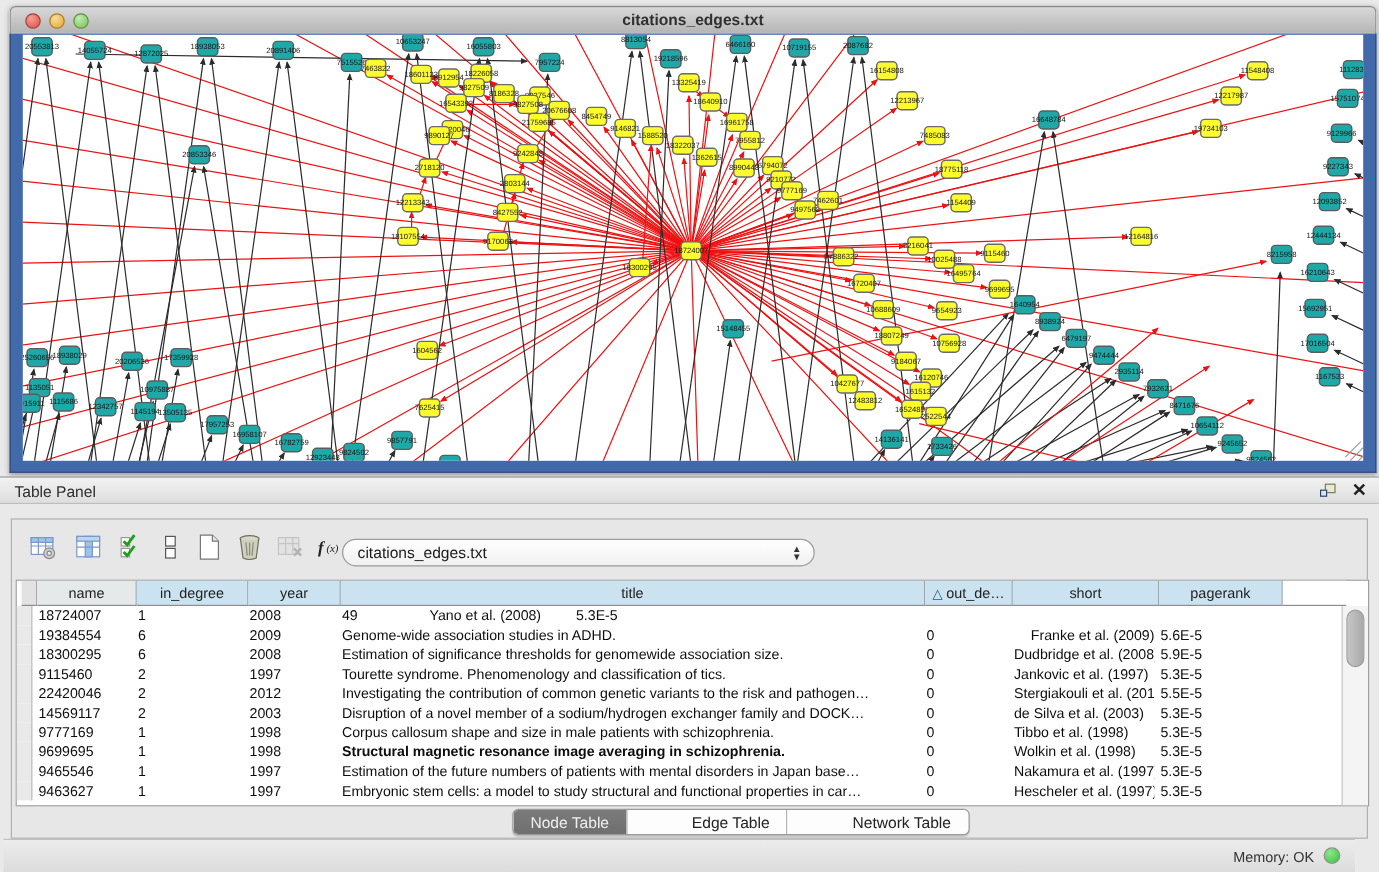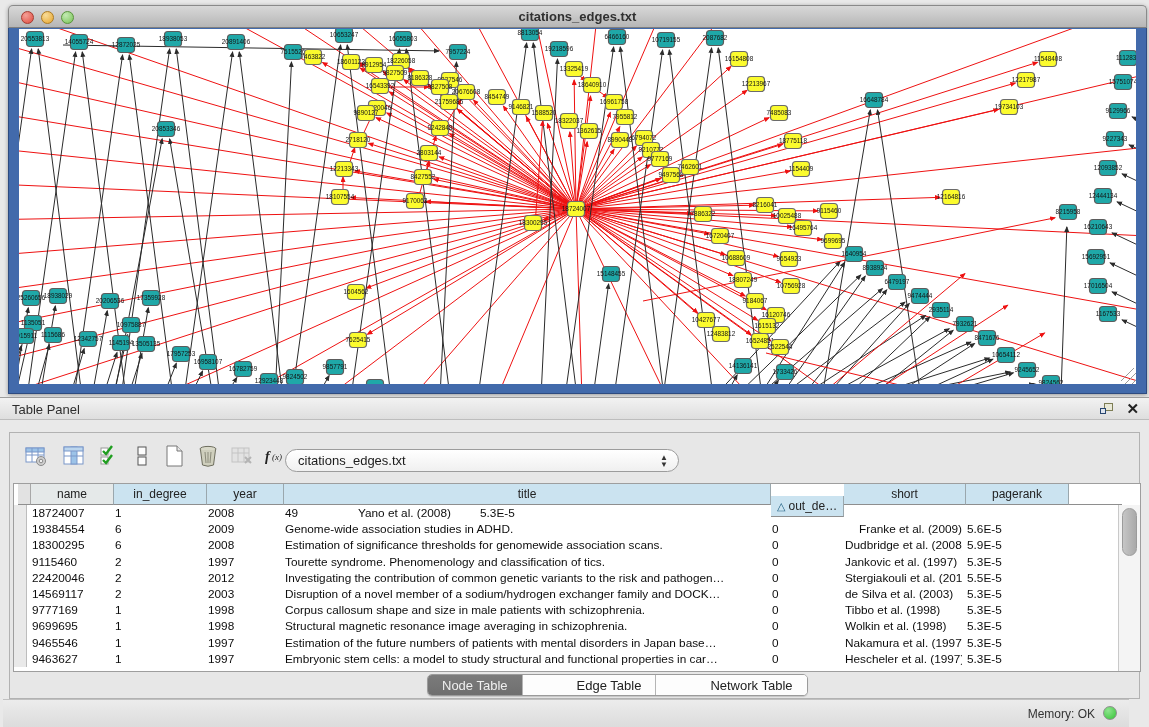--- a/index.html
+++ b/index.html
@@ -54,21 +54,21 @@
   
   #table-box { position:absolute; left:13px; top:483px; width:1128px; height:189px;
     background:#fff; border:1px solid #9e9e9e; }
   #thead { position:absolute; left:4px; top:0; height:21px; width:1126px; display:flex; }
   .hcell { height:21px; border-right:1px solid #9aa7ad; border-bottom:1px solid #8e8e8e;
     background:#cbe3f0; font-size:12px; color:#222; text-align:center; line-height:20px;
     overflow:hidden; white-space:nowrap; }
   .hcell.gutter { background:#e2e2e2; border-right:1px solid #a8a8a8;}
   .hcell.gray { background:#e5e9e9; }
   .hcell.filler { background:#ffffff; border-right:none; }
-  .hcell.sorted { text-align:left; padding-left:6px;margin-top:12px; }
+  .hcell.sorted { text-align:left; padding-left:6px; }
   .sort-tri { color:#1b5b7e; font-size:11px; }
   #tbody { position:absolute; left:0; top:21px; width:1104px; }
   .trow { display:flex; height:16.2px; }
   .tcell { font-size:11.8px; color:#0d0d0d; line-height:16px; white-space:nowrap; overflow:hidden;
     padding-left:5px; }
   .trow .gut { background:#e9e9e9; border-right:1px solid #bdbdbd; padding:0; }
   #vscroll { position:absolute; right:0; top:21px; width:22px; height:166px;
     background:#f4f4f4; border-left:1px solid #c9c9c9; }
   #vthumb { position:absolute; left:3px; top:3px; width:15px; height:48px; border-radius:8px;
     background:linear-gradient(90deg,#c6c6c6,#a9a9a9); border:1px solid #9b9b9b; }
@@ -911,21 +911,21 @@
         <div class="tcell" style="width: 487px;">Genome-wide association studies in ADHD.</div>
         <div class="tcell" style="width: 73px;">0</div>
         <div class="tcell" style="width: 122px; text-align: right;">Franke et al. (2009)</div>
         <div class="tcell" style="width: 103px;">5.6E-5</div>
       </div>
       <div class="trow">
         <div class="tcell gut" style="width: 13px;"></div>
         <div class="tcell" style="width: 83px;">18300295</div>
         <div class="tcell" style="width: 93px;">6</div>
         <div class="tcell" style="width: 77px;">2008</div>
-        <div class="tcell" style="width: 487px;">Estimation of significance thresholds for genomewide association scans.</div>
+        <div class="tcell" style="width: 487px;">Estimation of significance thresholds for genomewide association size.</div>
         <div class="tcell" style="width: 73px;">0</div>
         <div class="tcell" style="width: 122px;">Dudbridge et al. (2008)</div>
         <div class="tcell" style="width: 103px;">5.9E-5</div>
       </div>
       <div class="trow">
         <div class="tcell gut" style="width: 13px;"></div>
         <div class="tcell" style="width: 83px;">9115460</div>
         <div class="tcell" style="width: 93px;">2</div>
         <div class="tcell" style="width: 77px;">1997</div>
         <div class="tcell" style="width: 487px;">Tourette syndrome. Phenomenology and classification of tics.</div>
@@ -961,21 +961,21 @@
         <div class="tcell" style="width: 487px;">Corpus callosum shape and size in male patients with schizophrenia.</div>
         <div class="tcell" style="width: 73px;">0</div>
         <div class="tcell" style="width: 122px;">Tibbo et al. (1998)</div>
         <div class="tcell" style="width: 103px;">5.3E-5</div>
       </div>
       <div class="trow">
         <div class="tcell gut" style="width: 13px;"></div>
         <div class="tcell" style="width: 83px;">9699695</div>
         <div class="tcell" style="width: 93px;">1</div>
         <div class="tcell" style="width: 77px;">1998</div>
-        <div class="tcell" style="width: 487px;">Structural magnetic resonance image averaging in schizophrenia.</div>
+        <div class="tcell" style="width: 487px; font-weight: bold;">Structural magnetic resonance image averaging in schizophrenia.</div>
         <div class="tcell" style="width: 73px;">0</div>
         <div class="tcell" style="width: 122px;">Wolkin et al. (1998)</div>
         <div class="tcell" style="width: 103px;">5.3E-5</div>
       </div>
       <div class="trow">
         <div class="tcell gut" style="width: 13px;"></div>
         <div class="tcell" style="width: 83px;">9465546</div>
         <div class="tcell" style="width: 93px;">1</div>
         <div class="tcell" style="width: 77px;">1997</div>
         <div class="tcell" style="width: 487px;">Estimation of the future numbers of patients with mental disorders in Japan base…</div>

